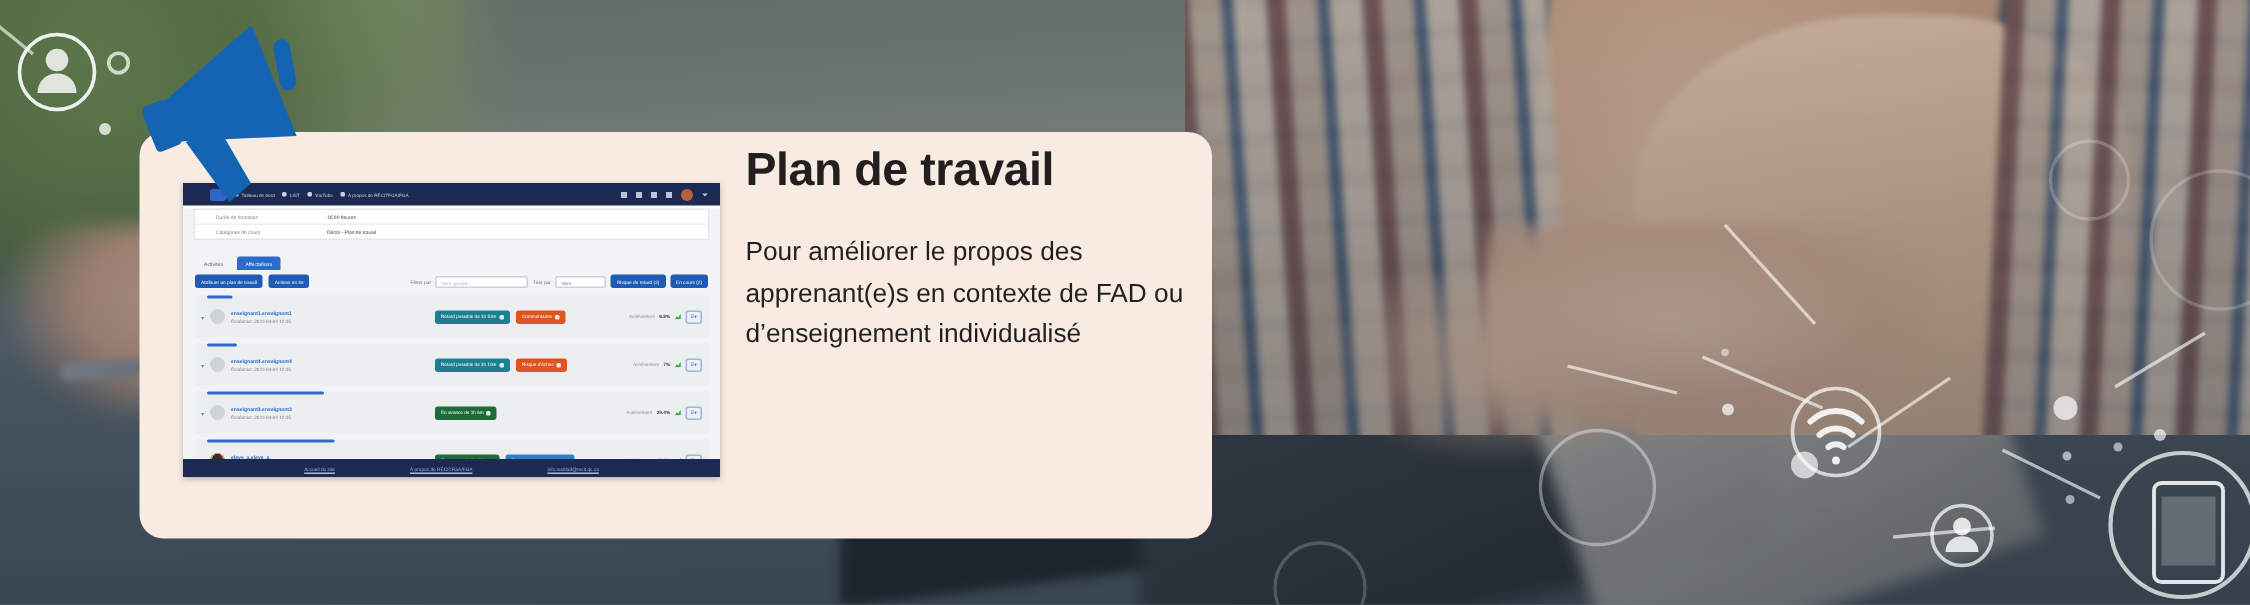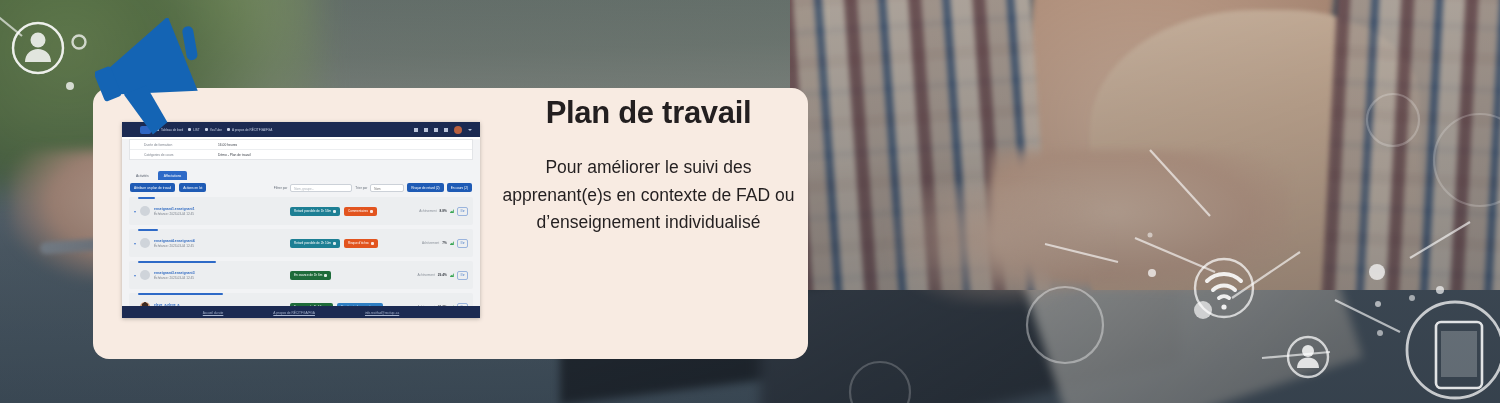--- a/index.html
+++ b/index.html
@@ -110,21 +110,21 @@
   #net { position:absolute; inset:0; pointer-events:none; }
 
   
   #card{
     position:absolute; left:93px; top:88px; width:715px; height:271px;
     background:#f8ebe2; border-radius:16px;
   }
 
   
   #textblock{
-    position:absolute; left:497px; top:96px; width:303px; text-align:center;
+    position:absolute; left:497px; top:96px; width:303px; 
   }
   #title{
     font-size:31px; font-weight:bold; color:#231f20; letter-spacing:-.3px;
     line-height:1.1;
   }
   #subtitle{
     margin-top:24px; font-size:17.5px; color:#231f20; line-height:1.58;
   }
 
   
@@ -452,14 +452,14 @@
   <g transform="rotate(-22 65 62)">
     <path d="M22 32 L96 6 L96 86 L22 60 Z" fill="#1464b4"></path>
     <rect x="6" y="30" width="18" height="32" rx="3" fill="#1464b4"></rect>
     <rect x="101" y="22" width="11" height="34" rx="5" fill="#1464b4" transform="rotate(12 106 39)"></rect>
     <path d="M26 62 L50 62 L56 104 L38 110 Z" fill="#1464b4"></path>
   </g>
 </svg>
 
 <div id="textblock">
   <div id="title">Plan de travail</div>
-  <div id="subtitle">Pour améliorer le suivi des apprenant(e)s en contexte de FAD ou d’enseignement individualisé</div>
+  <div id="subtitle">Pour améliorer le propos des apprenant(e)s en contexte de FAD ou d’enseignement individualisé</div>
 </div>
 
 </body></html>

